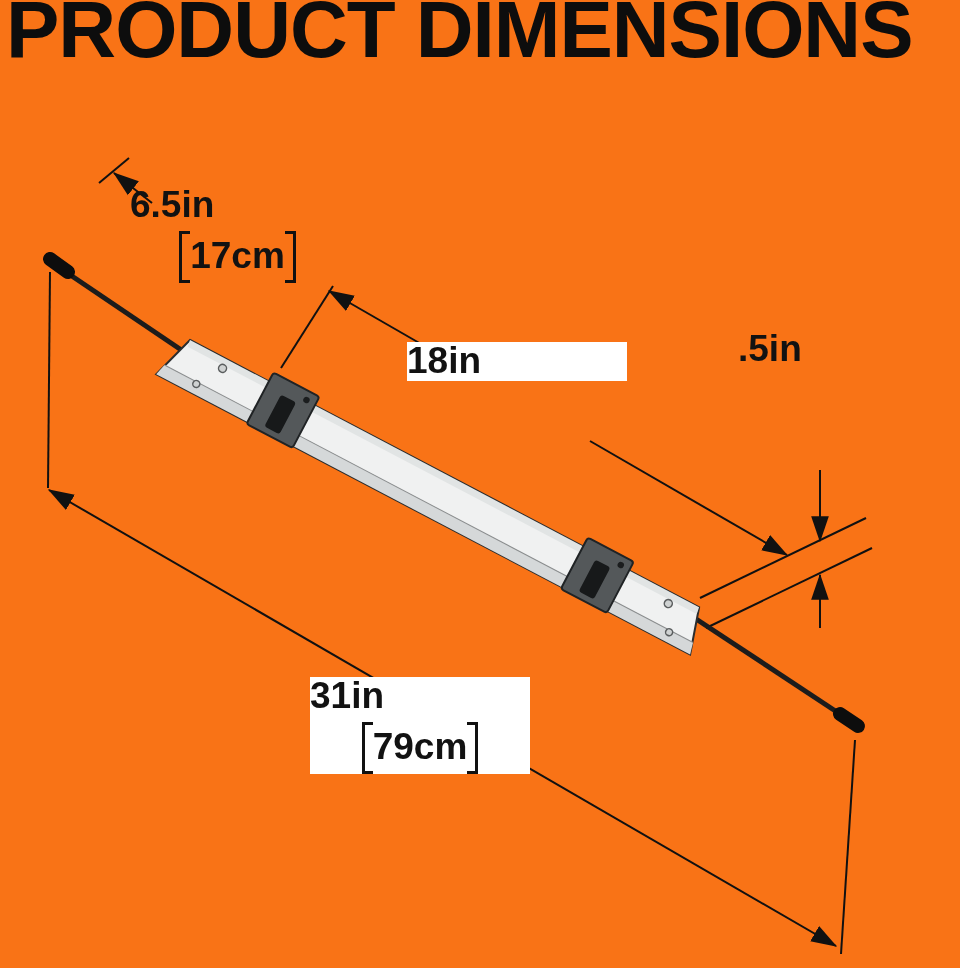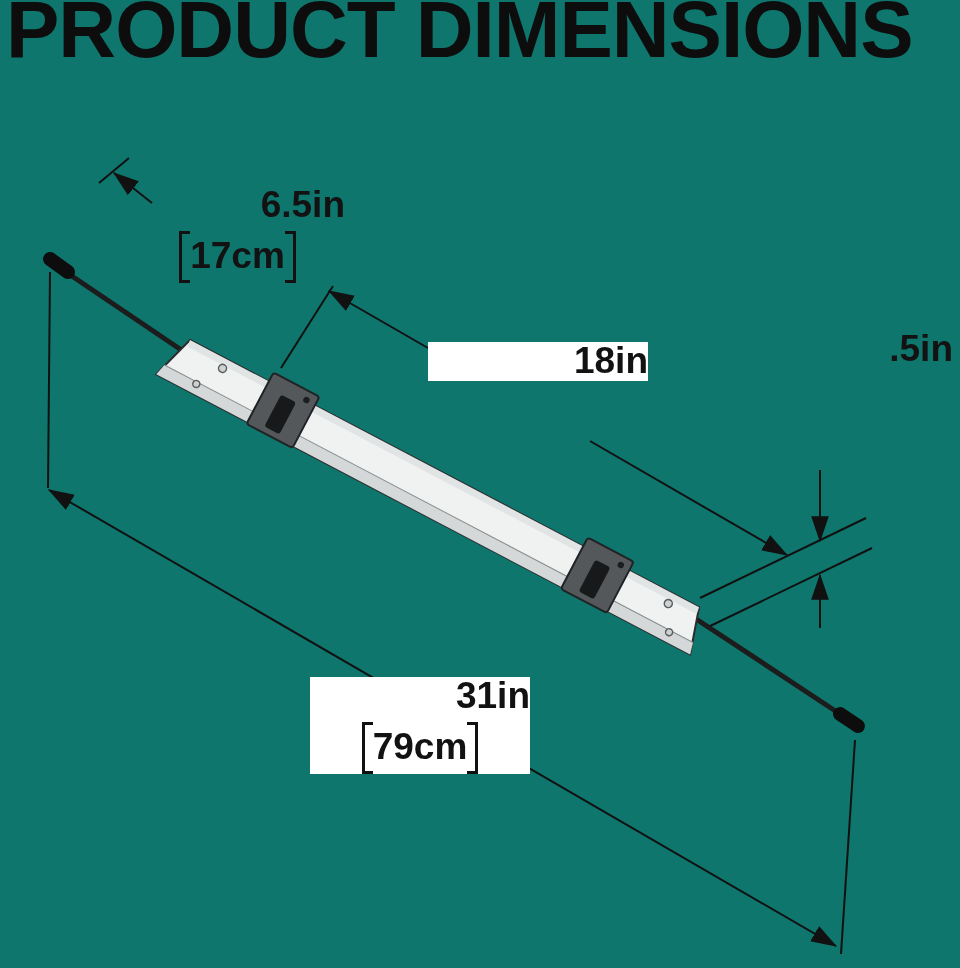--- a/index.html
+++ b/index.html
@@ -1,27 +1,27 @@
 <!DOCTYPE html>
 <html><head>
 <meta charset="utf-8">
 <style>
   html,body{margin:0;padding:0;background:#ffffff;}
   .stage{
-    position:relative;width:960px;height:968px;background:#0f766e;overflow:hidden;
+    position:relative;width:960px;height:968px;background:#f97316;overflow:hidden;
     font-family:"Liberation Sans","DejaVu Sans",sans-serif;color:#111;
   }
   .title{
     position:absolute;left:6px;top:-10px;width:952px;
     font-size:80px;font-weight:700;letter-spacing:-1px;line-height:1.0;
     white-space:nowrap;color:#0d0d0d;
   }
   .diagram-svg{position:absolute;left:0;top:0;}
   .dim-label{
-    position:absolute;text-align:right;
+    position:absolute;text-align:left;
   }
   .dim-label.mask{background:#ffffff;}
   .in-val{font-size:37px;font-weight:700;line-height:1.05;color:#121212;}
   .cm-row{display:flex;align-items:center;justify-content:center;gap:0;margin-top:6px;}
   .cm-val{font-size:37px;font-weight:700;line-height:1;color:#121212;padding-bottom:2px;}
   .br{display:inline-block;width:11px;height:52px;box-sizing:border-box;}
   .br.l{border-left:3px solid #111;border-top:3px solid #111;border-bottom:3px solid #111;}
   .br.r{border-right:3px solid #111;border-top:3px solid #111;border-bottom:3px solid #111;}
 </style>
 </head>
@@ -98,21 +98,21 @@
 
   <div class="dim-label" style="left:130px;top:186px;width:215px;">
     <div class="in-val">6.5in</div>
     <div class="cm-row">
       <span class="br l"></span>
       <span class="cm-val">17cm</span>
       <span class="br r"></span>
     </div>
   </div>
 
-  <div class="dim-label mask" style="left:428px;top:342px;width:220px;">
+  <div class="dim-label mask" style="left:407px;top:342px;width:220px;">
     <div class="in-val">18in</div>
   </div>
 
   <div class="dim-label" style="left:738px;top:330px;width:215px;">
     <div class="in-val">.5in</div>
   </div>
 
   <div class="dim-label mask" style="left:310px;top:632px;width:220px;margin-top:45px;">
     <div class="in-val">31in</div>
     <div class="cm-row">

